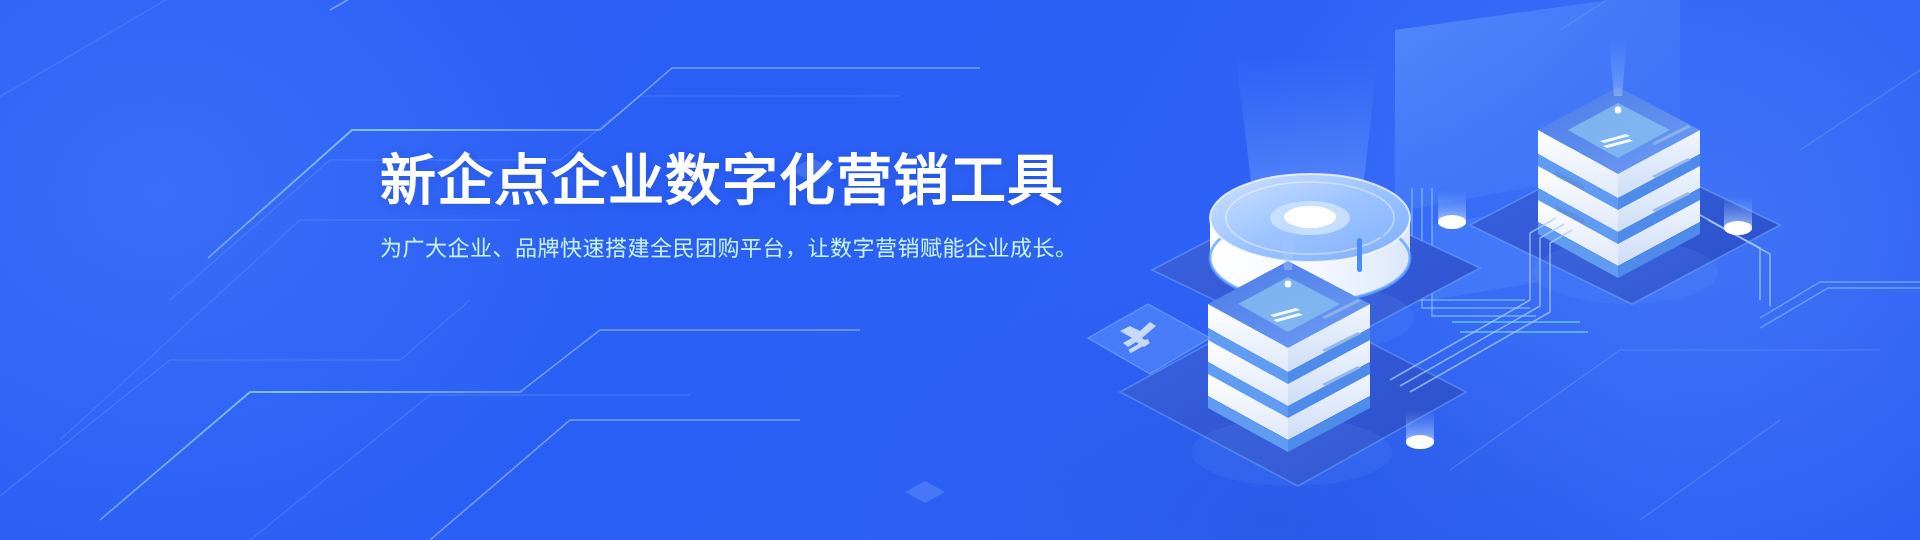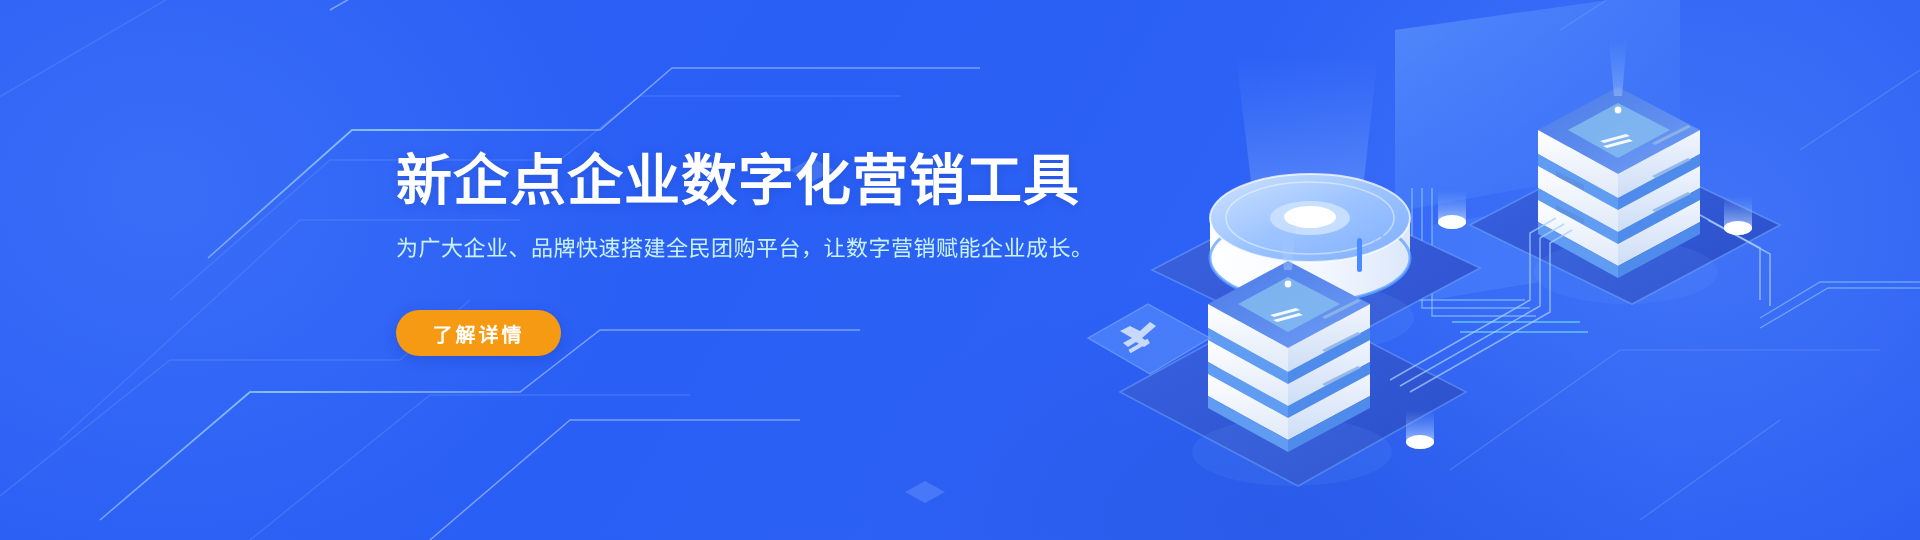--- a/index.html
+++ b/index.html
@@ -27,21 +27,21 @@
     position:absolute;right:-150px;top:-140px;width:900px;height:820px;
     background:radial-gradient(ellipse at 60% 45%, rgba(120,170,255,.26) 0%, rgba(120,170,255,0) 64%);
   }
   .bg-glow-bottom{
     position:absolute;left:820px;bottom:-260px;width:900px;height:560px;
     background:radial-gradient(ellipse at 50% 50%, rgba(30,70,200,.30) 0%, rgba(30,70,200,0) 65%);
   }
 
   
   .hero{
-    position:absolute;left:396px;top:150px;width:820px;
+    position:absolute;left:380px;top:150px;width:820px;
   }
   .hero-title{
     margin:0;
     font-size:56px;line-height:62px;
     font-weight:700;
     letter-spacing:1px;
     color:#ffffff;
     white-space:nowrap;
     text-shadow:0 2px 10px rgba(10,40,130,.18);
   }
@@ -135,21 +135,20 @@
         <path d="M1800 150 L1920 70"></path>
         <path d="M1450 470 L1620 350 L1880 350"></path>
         <path d="M1640 520 L1780 420"></path>
       </g>
     </svg>
   </div>
 
   <div class="hero">
     <h1 class="hero-title">新企点企业数字化营销工具</h1>
     <p class="hero-sub">为广大企业、品牌快速搭建全民团购平台，让数字营销赋能企业成长。</p>
-    <button class="hero-cta">了解详情</button>
   </div>
 
   <div class="illus">
     <svg viewBox="0 0 860 540" xmlns="http://www.w3.org/2000/svg">
       <defs>
         <linearGradient id="screenG" x1="0" y1="0" x2="1" y2="1">
           <stop offset="0" stop-color="#79b0ff" stop-opacity=".55"></stop>
           <stop offset="1" stop-color="#4a86ff" stop-opacity=".06"></stop>
         </linearGradient>
         <linearGradient id="platG" x1="0" y1="0" x2="1" y2="1">

